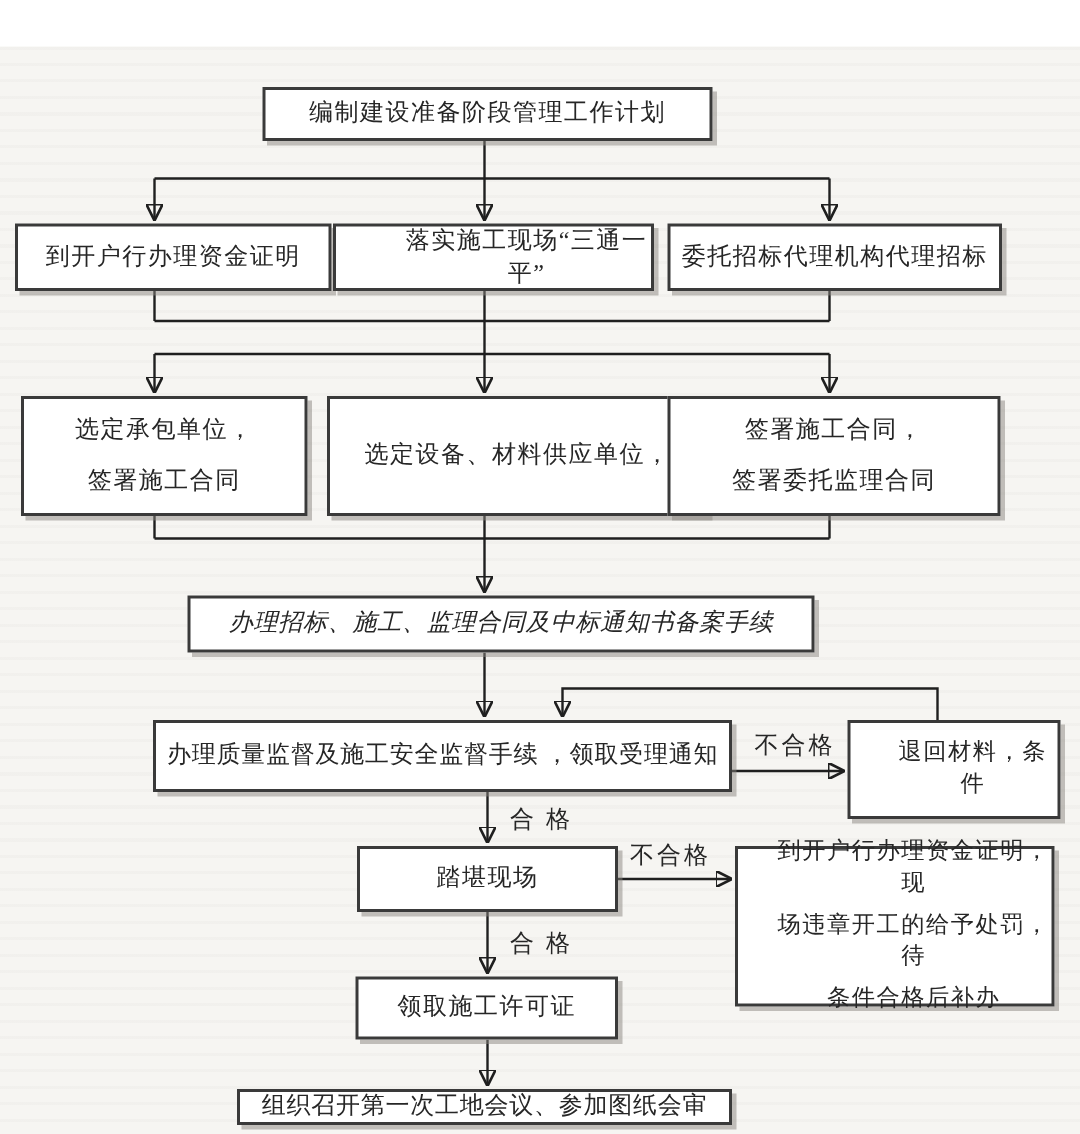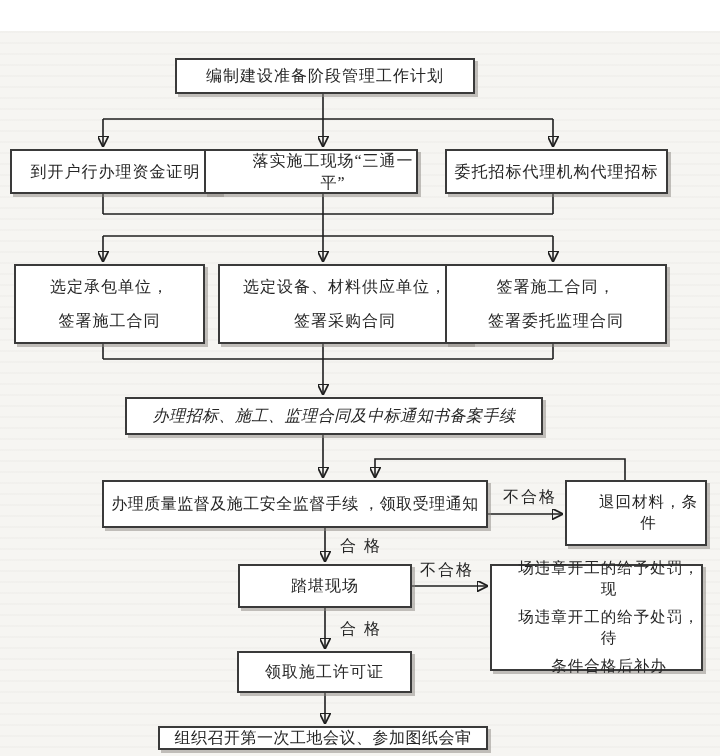--- a/index.html
+++ b/index.html
@@ -49,21 +49,21 @@
     position: absolute;
     font-size: 16px;
     color: #262626;
     letter-spacing: 2px;
     white-space: nowrap;
   }
 
   
   #n-plan       { left: 175px; top: 27px;  width: 300px; height: 36px; }
   #n-fund       { left: 10px;  top: 118px; width: 211px; height: 45px; }
-  #n-site       { left: 204px; top: 118px; width: 214px; height: 45px; padding-left: 44px; }
+  #n-site       { left: 222px; top: 118px; width: 214px; height: 45px; padding-left: 44px; }
   #n-agency     { left: 445px; top: 118px; width: 223px; height: 45px; }
   #n-contractor { left: 14px;  top: 233px; width: 191px; height: 80px; }
   #n-supplier   { left: 218px; top: 233px; width: 254px; height: 80px; }
   #n-supervisor { left: 445px; top: 233px; width: 222px; height: 80px; }
   #n-record     { left: 125px; top: 366px; width: 418px; height: 38px; }
   #n-quality    { left: 102px; top: 449px; width: 386px; height: 48px; }
   #n-return     { left: 565px; top: 449px; width: 142px; height: 66px; font-size: 15.5px; }
   #n-survey     { left: 238px; top: 533px; width: 174px; height: 44px; }
   #n-nopermit   { left: 490px; top: 533px; width: 213px; height: 107px; font-size: 15.5px; }
   #n-permit     { left: 237px; top: 620px; width: 175px; height: 42px; }
@@ -134,21 +134,20 @@
     <span class="line">选定承包单位，</span>
     <span class="line">签署施工合同</span>
   </div>
 
   <div class="node" id="n-agency">
     <span class="line">委托招标代理机构代理招标</span>
   </div>
 
   <div class="node gap2" id="n-supplier">
     <span class="line">选定设备、材料供应单位，</span>
-    <span class="line">签署采购合同</span>
   </div>
 
   <div class="node gap2" id="n-supervisor">
     <span class="line">签署施工合同，</span>
     <span class="line">签署委托监理合同</span>
   </div>
 
   <div class="node" id="n-record">
     <span class="line">办理招标、施工、监理合同及中标通知书备案手续</span>
   </div>
@@ -159,21 +158,21 @@
 
   <div class="node gap3" id="n-return">
     <span class="line">退回材料，条件</span>
   </div>
 
   <div class="node" id="n-survey">
     <span class="line">踏堪现场</span>
   </div>
 
   <div class="node gap3" id="n-nopermit">
-    <span class="line">场违章开工的给予处罚，现</span>
+    <span class="line">到开户行办理资金证明，现</span>
     <span class="line">场违章开工的给予处罚，待</span>
     <span class="line">条件合格后补办</span>
   </div>
 
   <div class="node" id="n-permit">
     <span class="line">领取施工许可证</span>
   </div>
 
   <div class="node" id="n-final">
     <span class="line">组织召开第一次工地会议、参加图纸会审</span>

